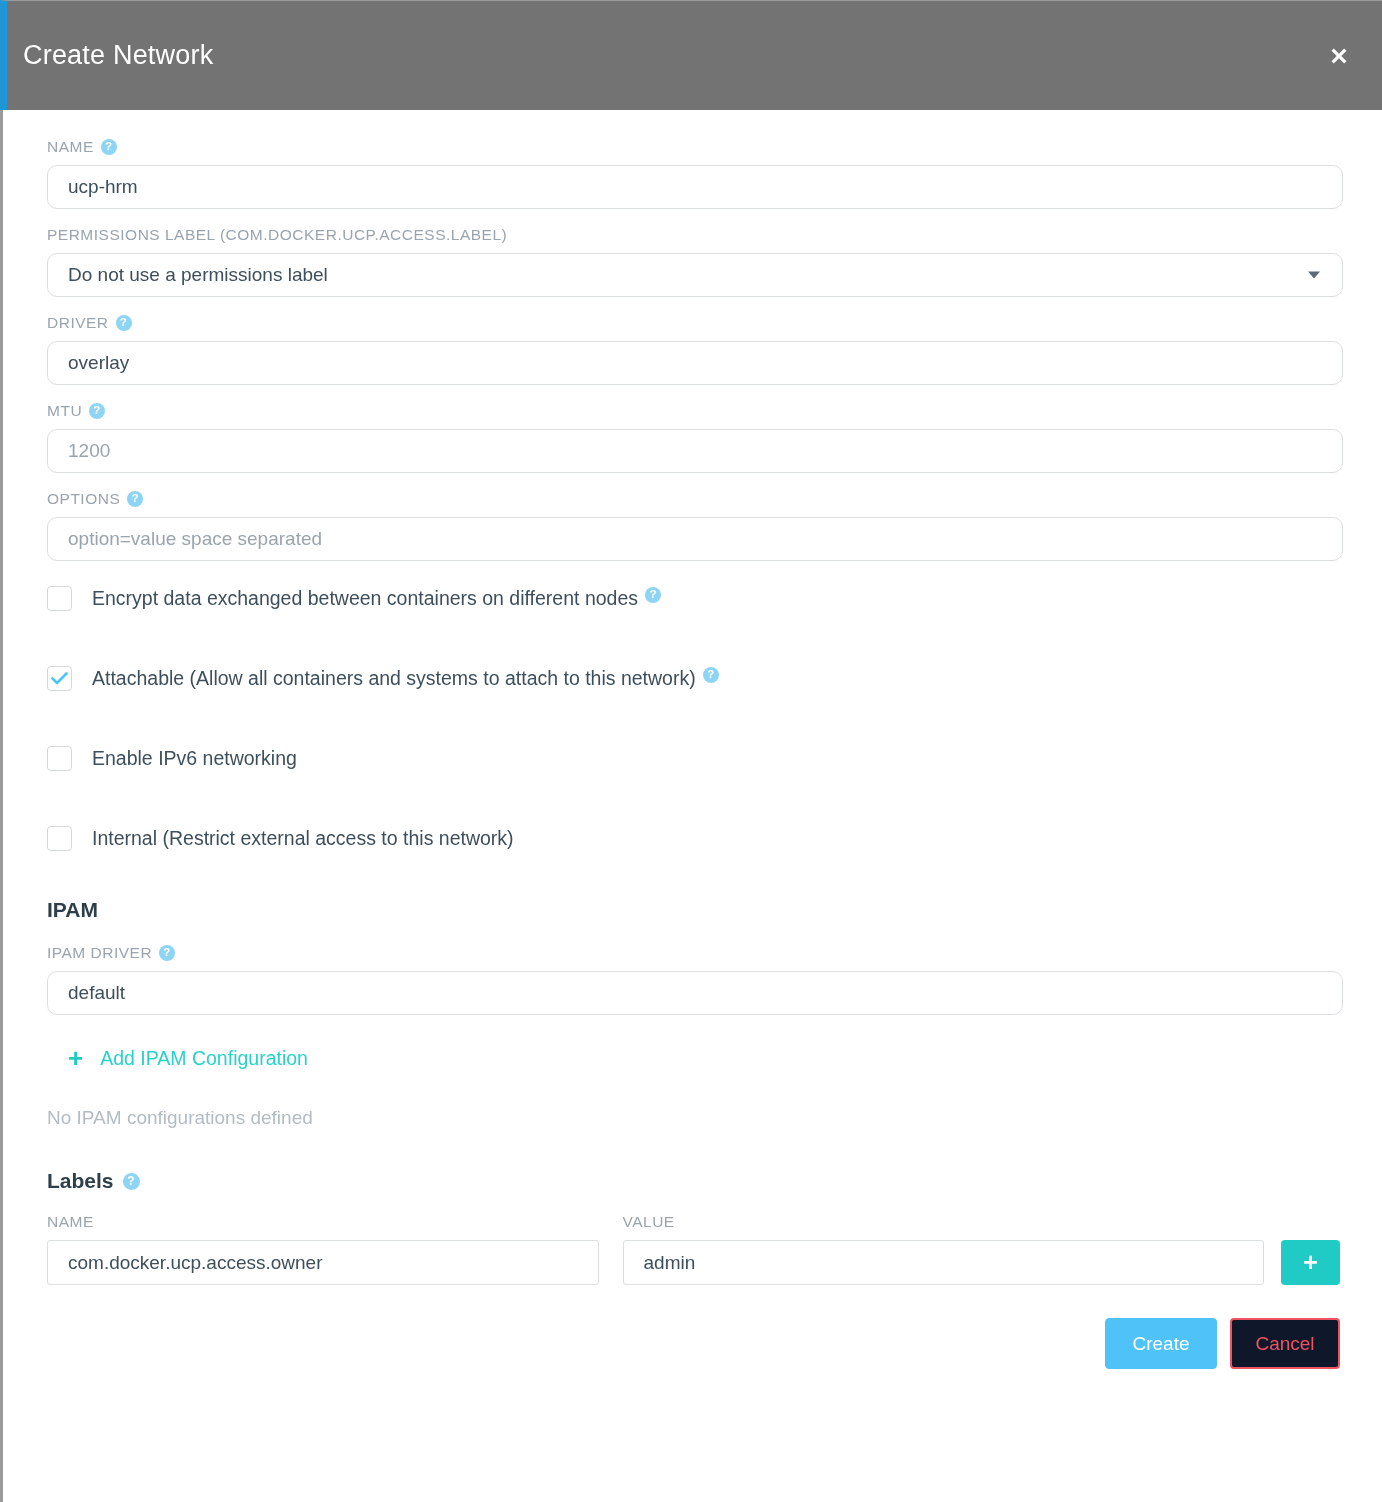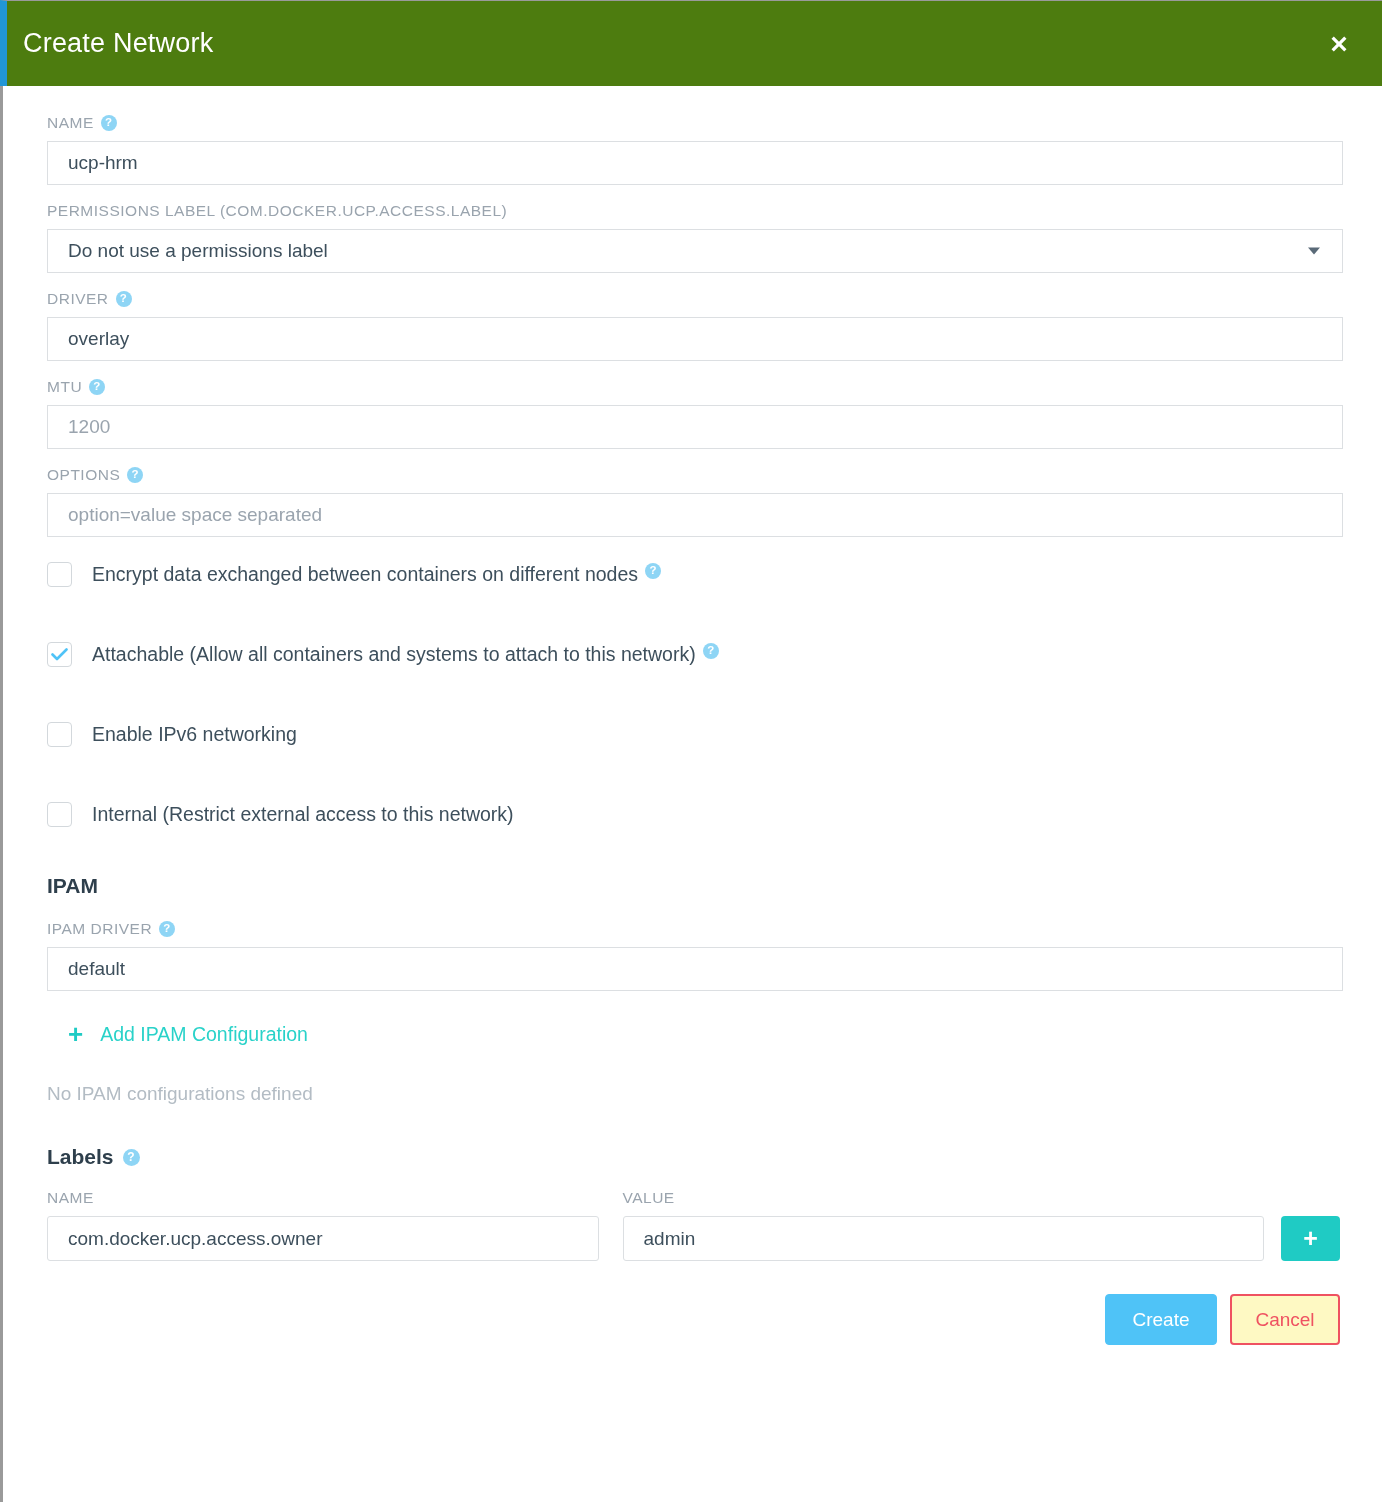--- a/index.html
+++ b/index.html
@@ -20,22 +20,22 @@
     width: 1382px;
     height: 1502px;
     background: #ffffff;
     position: relative;
     display: flex;
     flex-direction: column;
   }
 
   
   .modal-header {
-    height: 86px;
-    background: #4d7c0f;
+    height: 110px;
+    background: #737373;
     border-left: 7px solid #2196D6;
     border-top: 1px solid #9a9a9a;
     display: flex;
     align-items: center;
     position: relative;
     flex: 0 0 auto;
   }
   .modal-title {
     color: #ffffff;
     font-size: 27px;
@@ -93,21 +93,21 @@
     margin-left: 7px;
     cursor: pointer;
     font-family: "Liberation Sans", sans-serif;
     flex: 0 0 auto;
   }
 
   .input-box {
     width: 1296px;
     height: 44px;
     border: 1px solid #dcdfe2;
-    border-radius: 0;
+    border-radius: 10px;
     background: #ffffff;
     display: flex;
     align-items: center;
     padding: 0 20px;
     font-size: 19px;
     color: #3d4f5c;
     position: relative;
   }
   .input-box.placeholder { color: #9aa4ae; }
 
@@ -259,21 +259,21 @@
     cursor: pointer;
     height: 51px;
   }
   .btn-create {
     background: #4FC3F7;
     color: #ffffff;
     width: 112px;
     border: 1px solid #4FC3F7;
   }
   .btn-cancel {
-    background: #fef9c3;
+    background: #0f172a;
     color: #EF5261;
     width: 110px;
     border: 2px solid #EF5261;
     margin-left: 13px;
   }
 </style>
 </head>
 <body>
 
 <div class="modal">

